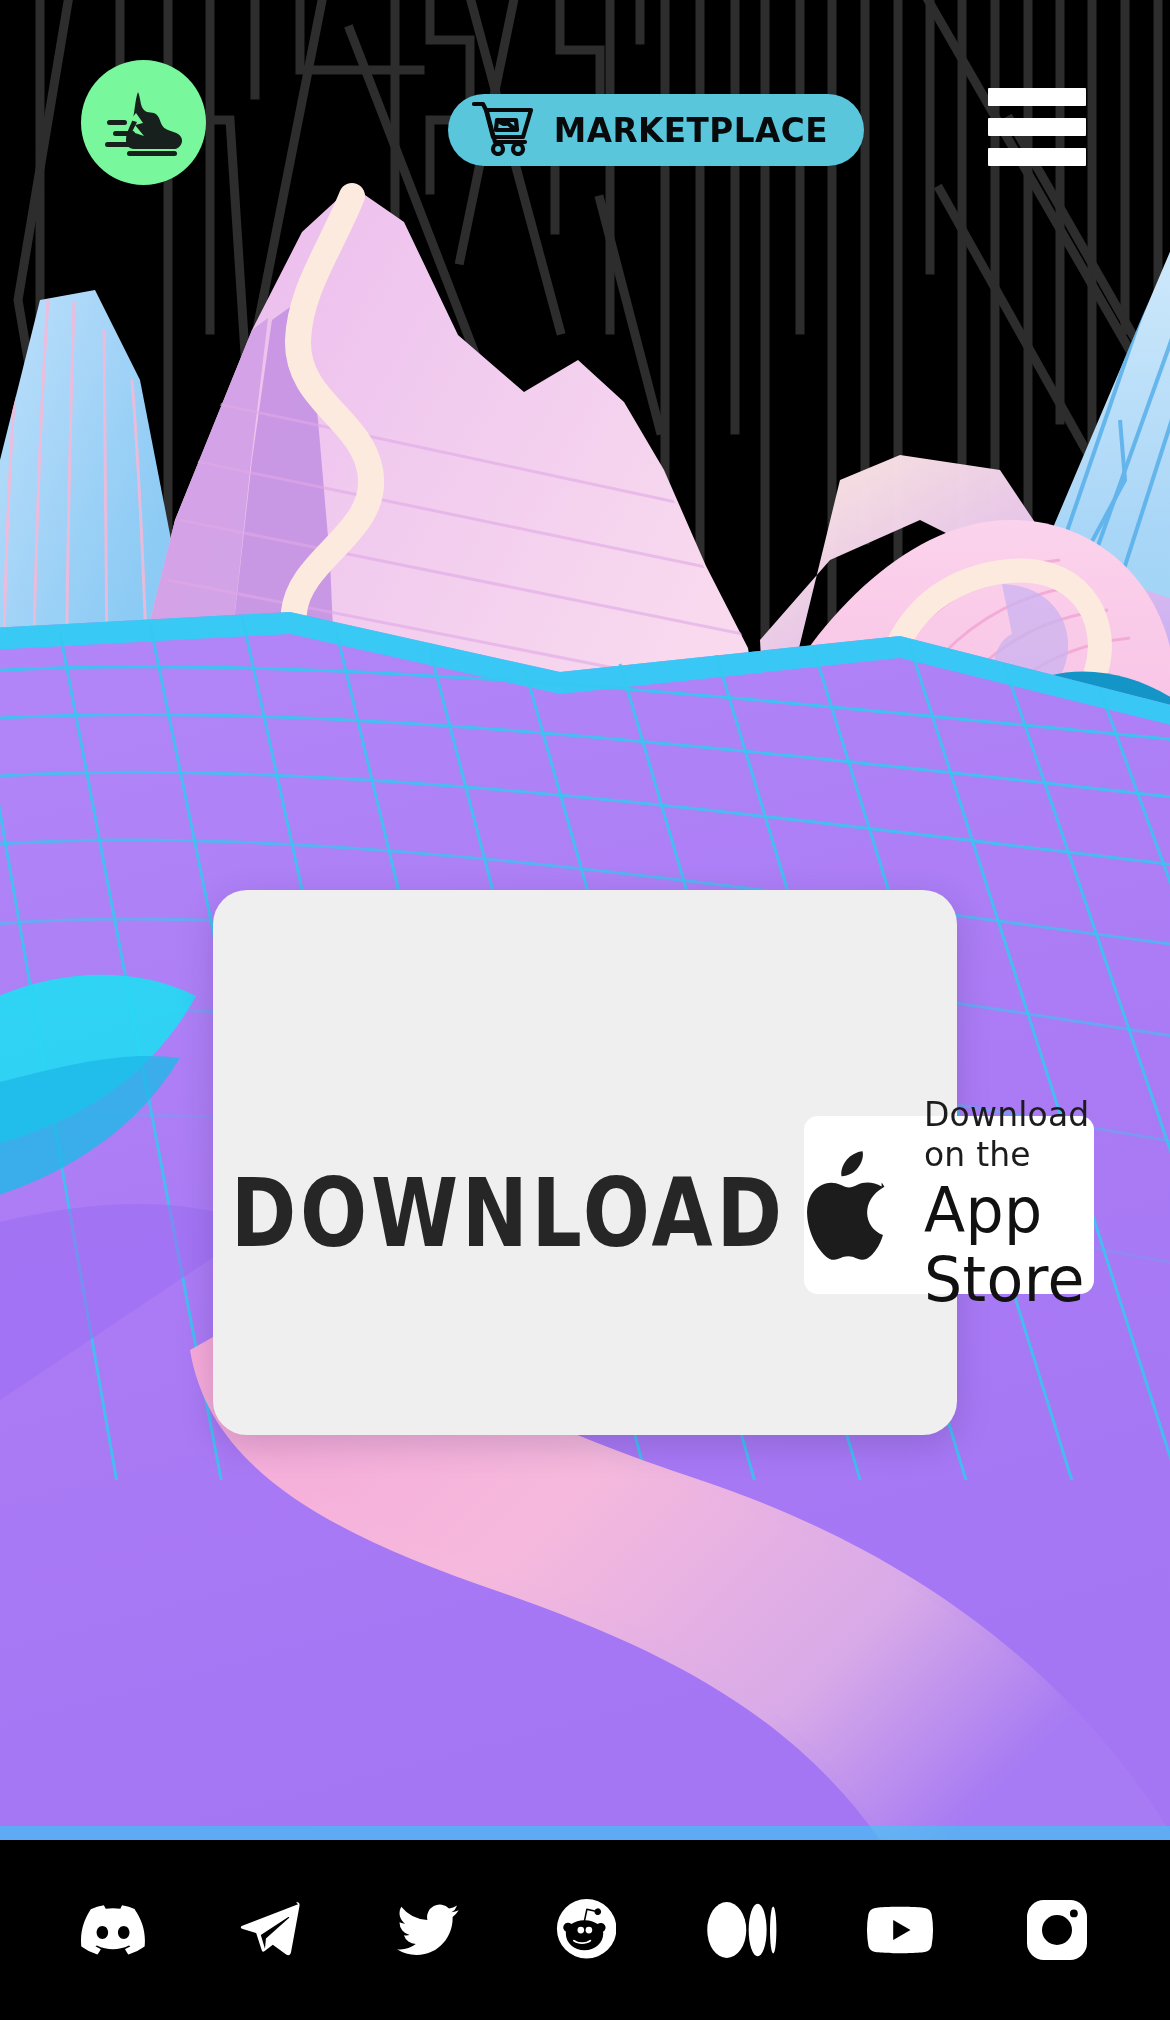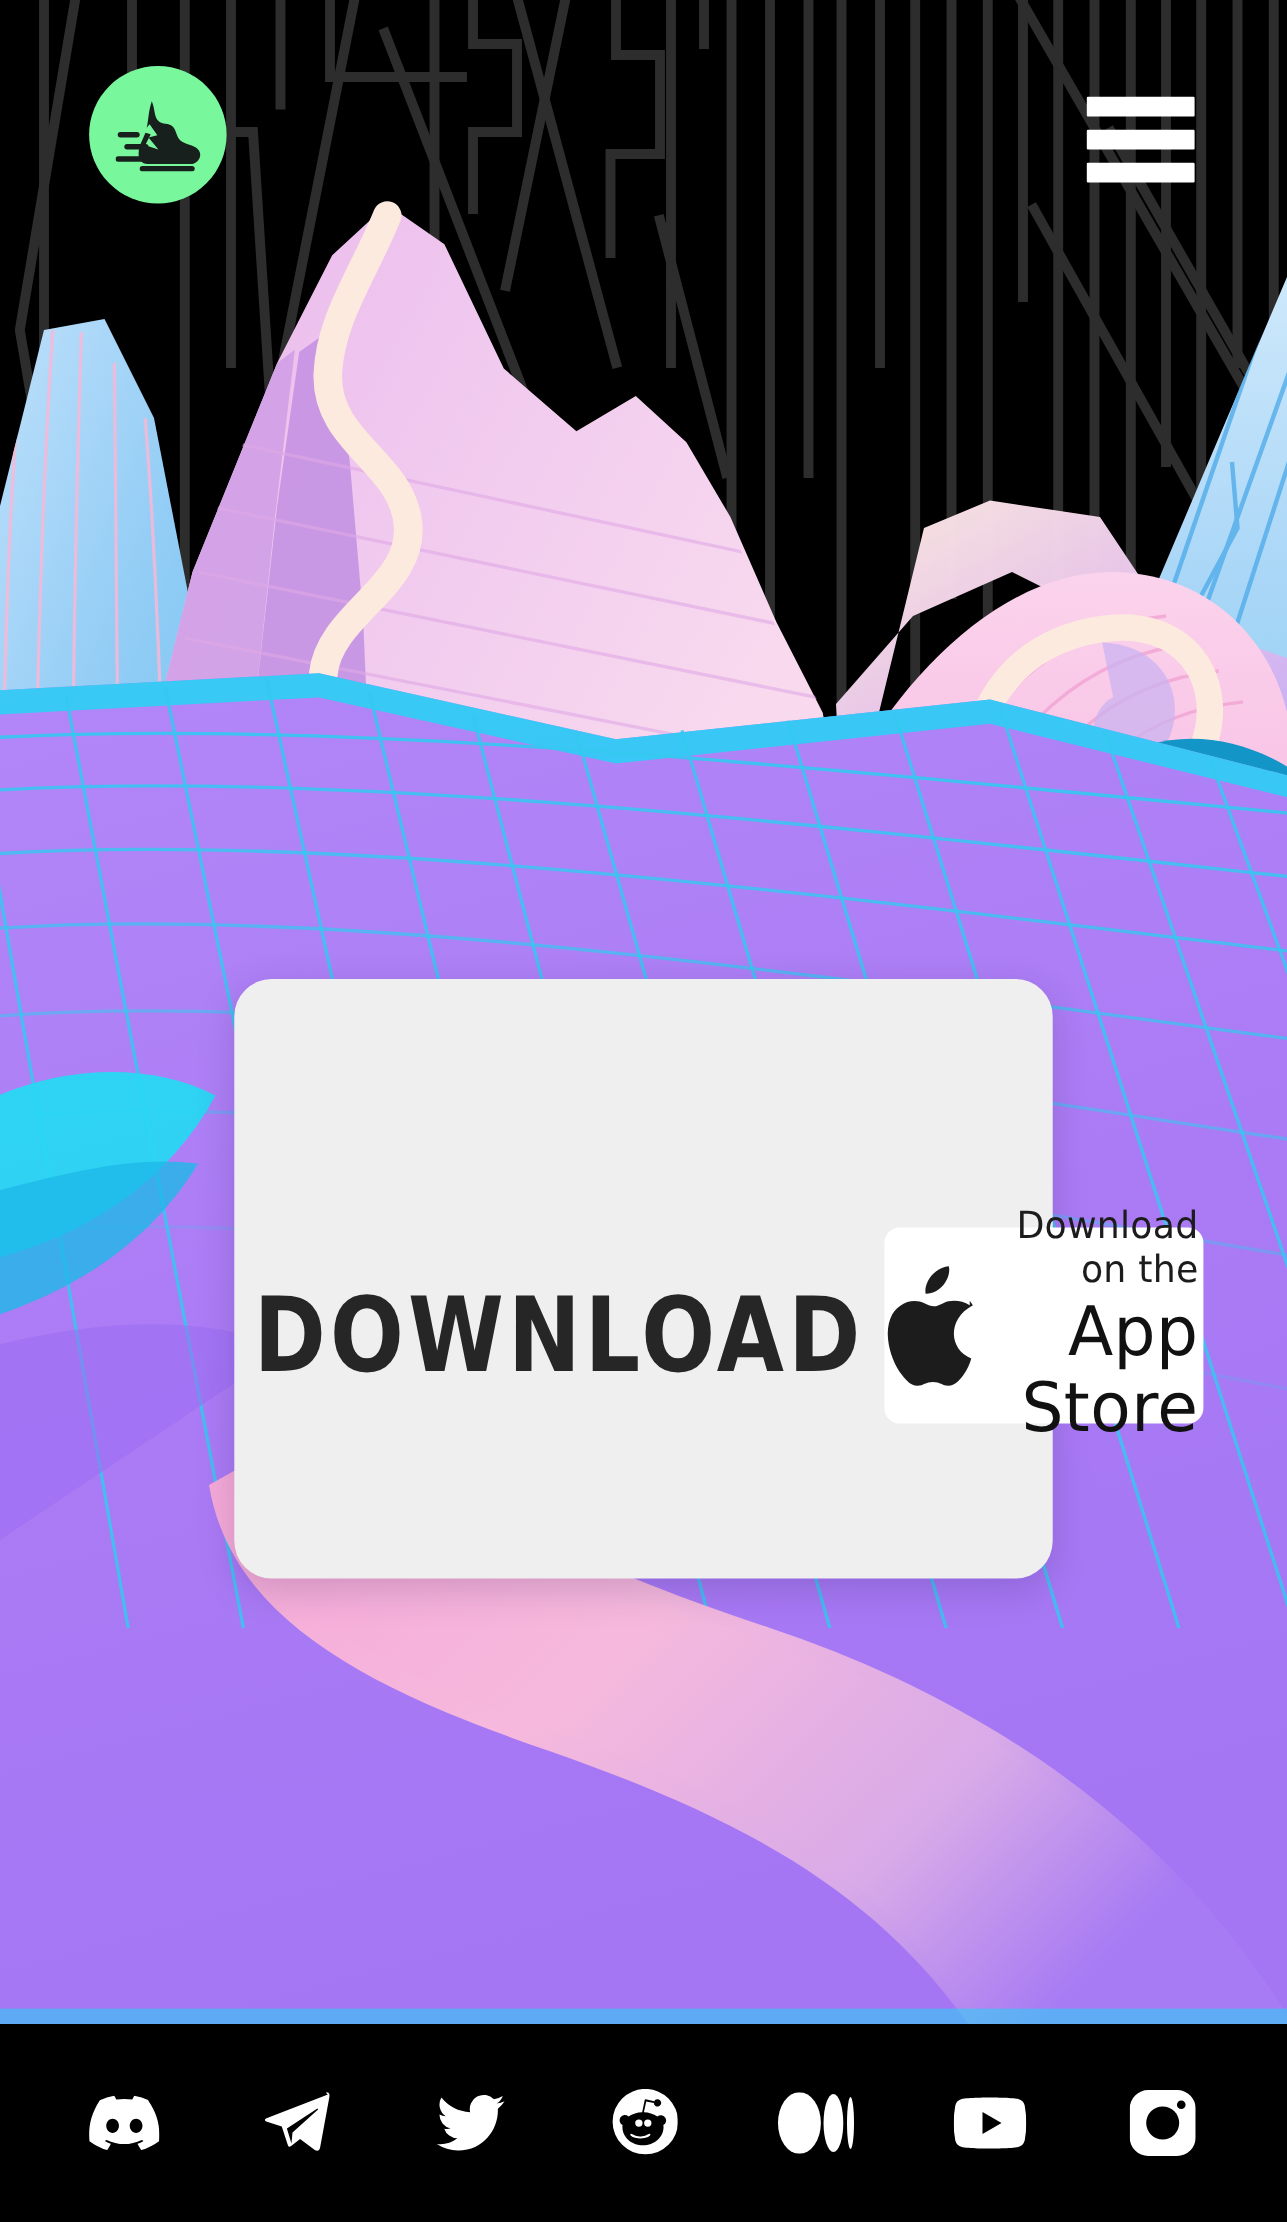--- a/index.html
+++ b/index.html
@@ -68,21 +68,20 @@
     transform:scaleX(0.94) scaleY(1.12);
     transform-origin:center;
     white-space:nowrap;
   }
   #appstore {
     margin-top:85px;
     width:555px; height:178px;
     background:#fff; border-radius:14px;
     display:flex; align-items:center; justify-content:center; gap:26px;
     cursor:pointer;
-    text-align:right;
   }
   #appstore .apple { width:94px; height:112px; flex:0 0 auto; }
   #appstore .txt { display:flex; flex-direction:column; justify-content:center; }
   #appstore .l1 {
     font-family:"DejaVu Sans", sans-serif;
     font-size:34px; color:#1c1c1c; line-height:1.15; letter-spacing:.2px;
     transform:scaleX(.97); transform-origin:left;
   }
   #appstore .l2 {
     font-family:"DejaVu Sans", sans-serif;
@@ -326,20 +325,36 @@
             <path d="M31 23 l7 10 l-8 2 l9 11 l-12 -4 l5 -10 l-7 -2 z" fill="#79f79c"></path>
             <rect x="2" y="30" width="20" height="5" rx="2.5"></rect>
             <rect x="8" y="41" width="22" height="5" rx="2.5"></rect>
             <rect x="0" y="52" width="26" height="5" rx="2.5"></rect>
             <rect x="22" y="61" width="50" height="5" rx="2.5"></rect>
           </g>
         </svg>
       </span>
     </div>
 
+    <div class="mkt-pill">
+      <span>
+        <svg width="62" height="56" viewBox="0 0 62 56" xmlns="http://www.w3.org/2000/svg">
+          <g fill="none" stroke="#07090a" stroke-width="4.2" stroke-linejoin="round" stroke-linecap="round">
+            <path d="M2 4 h9 l4 8"></path>
+            <path d="M14 10 h45 l-8 27 h-30 z"></path>
+            <path d="M15 12 l8 30 h30"></path>
+            <path d="M25 20 h19 l1 10 h-21 c0 -4 1 -7 1 -10 z"></path>
+            <path d="M26 20 c3 4 7 5 10 3 c3 4 6 5 8 5"></path>
+          </g>
+          <circle cx="26" cy="49" r="5" fill="none" stroke="#07090a" stroke-width="4.2"></circle>
+          <circle cx="46" cy="49" r="5" fill="none" stroke="#07090a" stroke-width="4.2"></circle>
+        </svg>
+      </span>
+      <span class="label">MARKETPLACE</span>
+    </div>
 
     <div class="burger">
       <i></i>
       <i></i>
       <i></i>
     </div>
   </div>
 
   <div id="card">
     <div class="headline">DOWNLOAD</div>

